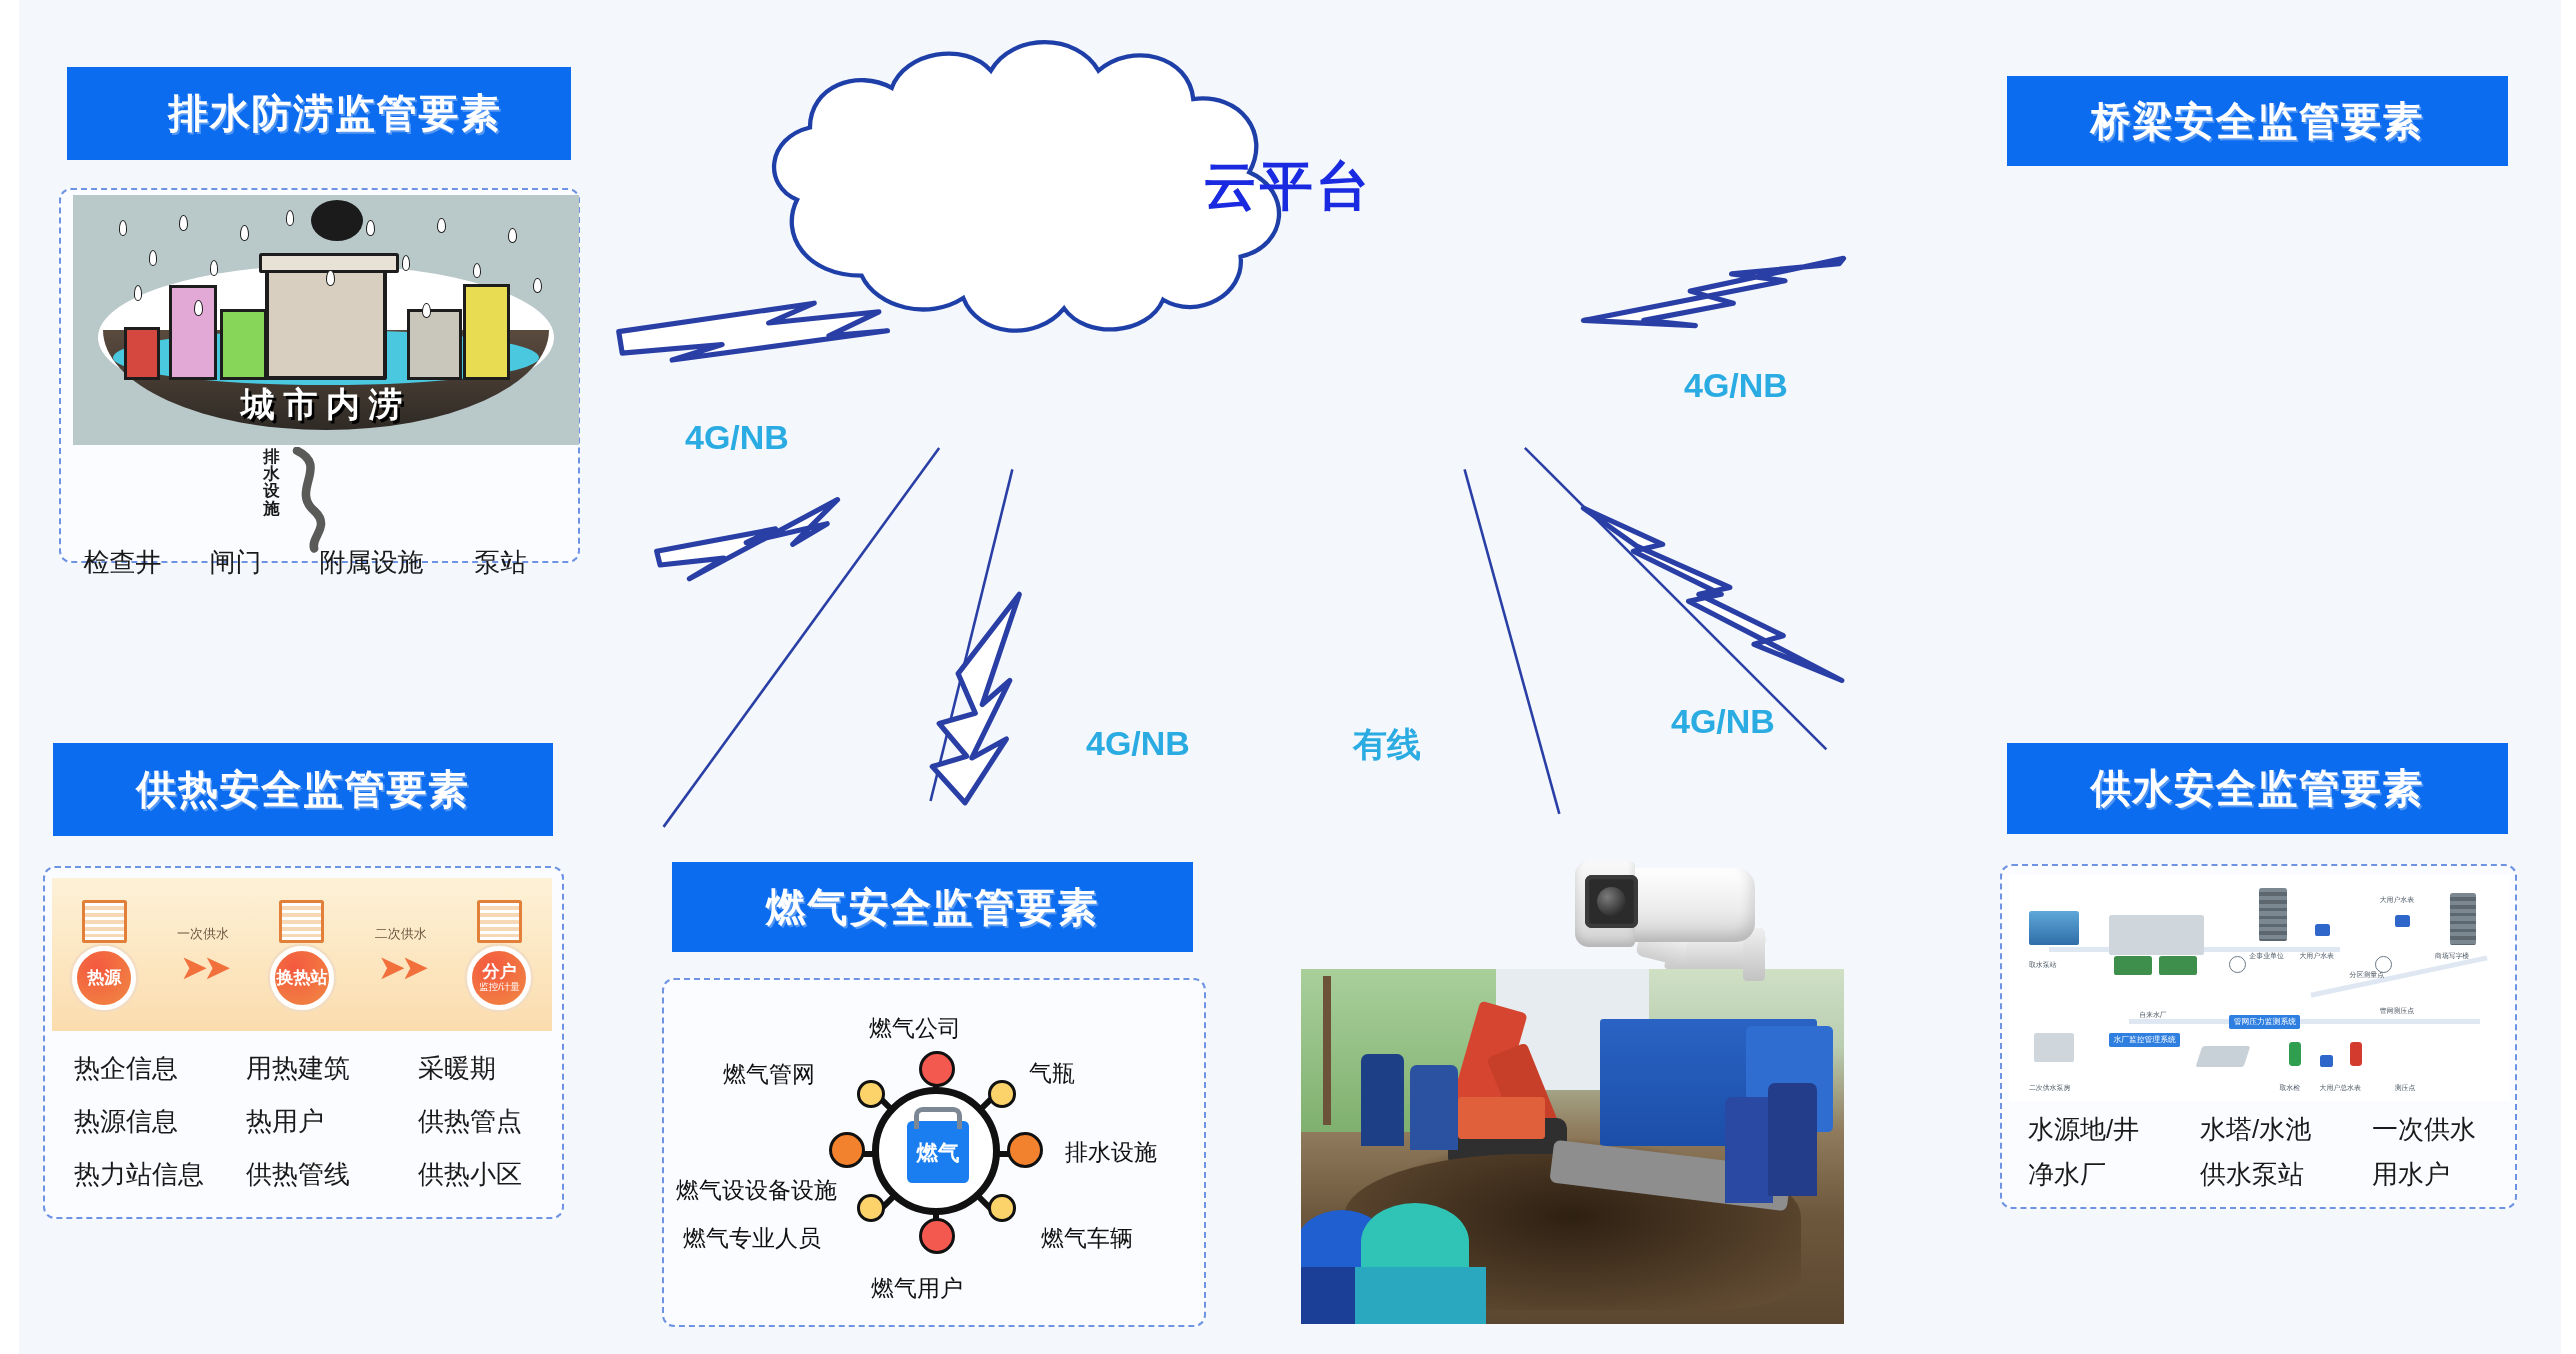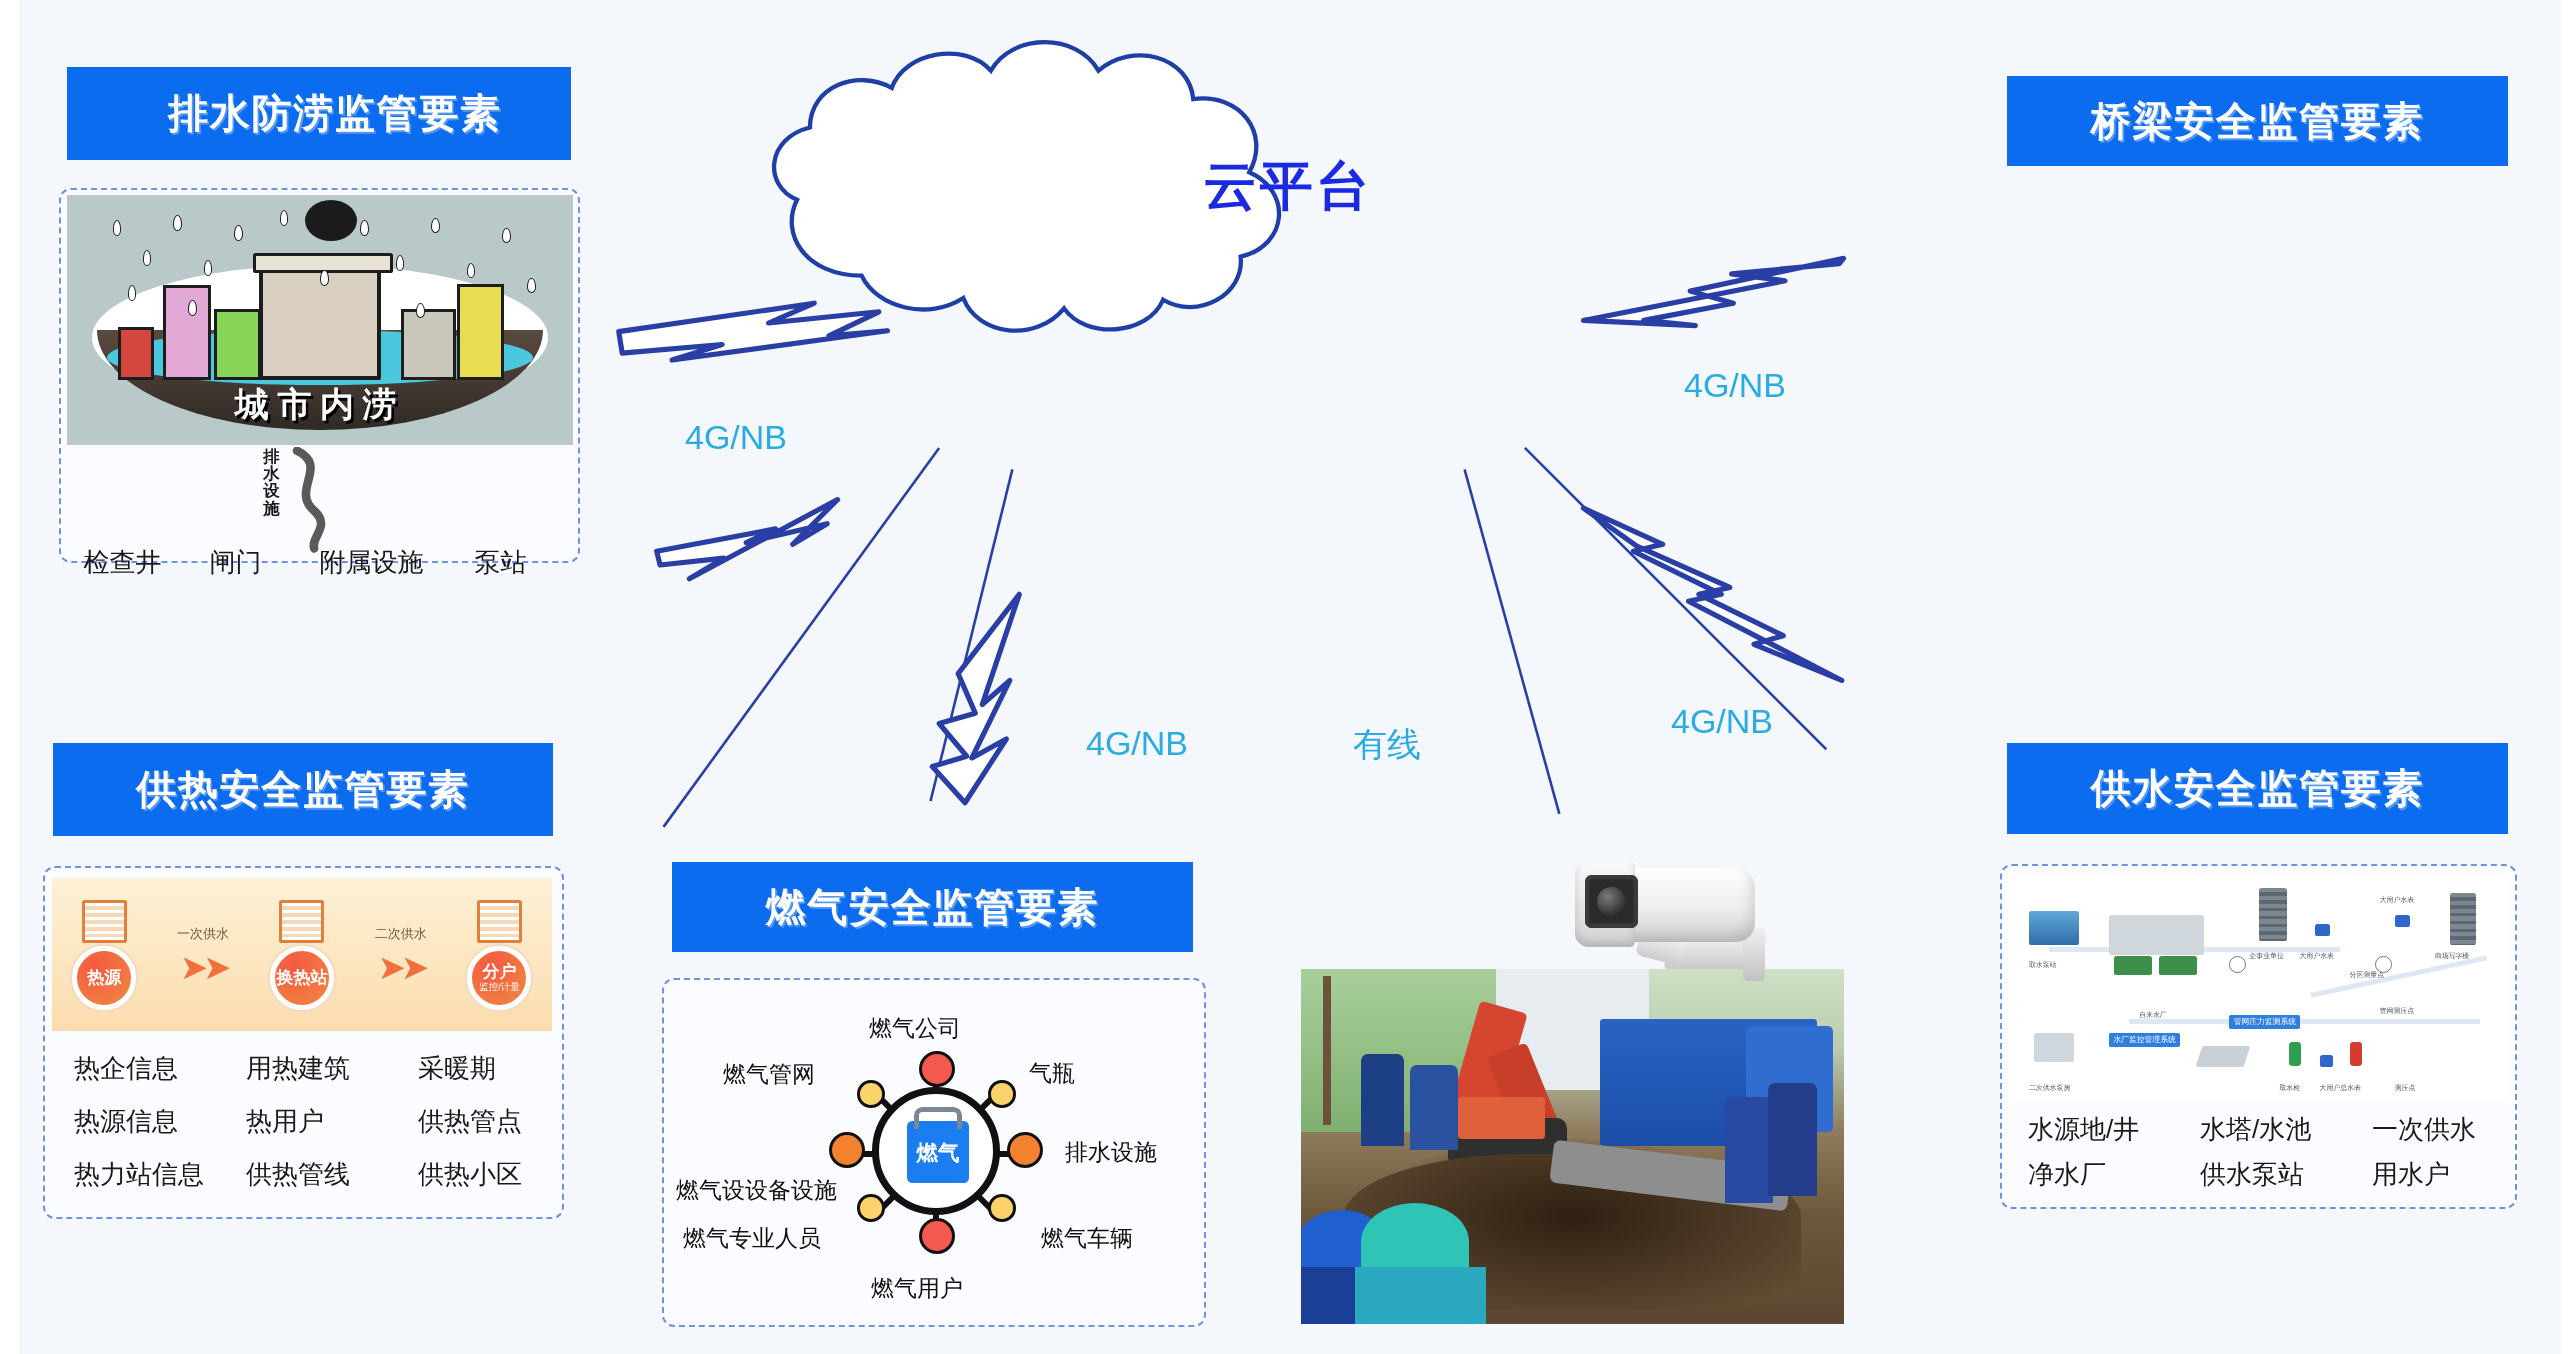--- a/index.html
+++ b/index.html
@@ -208,21 +208,21 @@
   }
   .gas-spoke{ position:absolute; background:#111; height:6px; transform-origin:left center; }
   .gas-label{ position:absolute; font-size:23px; color:#111; white-space:nowrap; }
   #cloud-text{
     position:absolute; width:100%; text-align:center;
     font-size:53px; font-weight:bold; color:#1a2ae0; letter-spacing:3.4px;
   }
 
   
   .conn-label{
-    position:absolute; color:#2aabe2; font-size:34px; font-weight:400;
+    position:absolute; color:#2aabe2; font-size:34px; font-weight:700;
     white-space:nowrap;
   }
   svg.links{ position:absolute; left:0; top:0; width:2576px; height:1354px;
              pointer-events:none; }
 </style>
 </head>
 <body>
 
 <div id="canvas">
 
@@ -277,21 +277,21 @@
   <div class="conn-label" style="left:1086px; top:724px;">4G/NB</div>
   <div class="conn-label" style="left:1353px; top:722px;">有线</div>
   <div class="conn-label" style="left:1671px; top:702px;">4G/NB</div>
 
   <div class="banner" style="left:67px; top:67px; width:504px; height:93px; font-size:40px;padding-left:32px;">
     <span>排水防涝监管要素</span>
   </div>
 
   <div class="panel" style="left:59px; top:188px; width:521px; height:375px;">
 
-    <div class="art art-drain" style="position:absolute;left:6px;top:5.2px;width:506px;height:250px;">
+    <div class="art art-drain" style="position:absolute;left:12px;top:5.2px;width:506px;height:250px;">
       <div class="drain-swirl"></div>
       <div class="drain-ell"></div>
       <div class="drain-bowl"></div>
       <div class="drain-water"></div>
 
       <div class="drain-bldg" style="left:10%;width:36px;height:53px;background:#d4483f;"></div>
       <div class="drain-bldg" style="left:19%;width:48px;height:95px;background:#e3a9d6;"></div>
       <div class="drain-bldg" style="left:29%;width:47px;height:71px;background:#87d65a;"></div>
       <div class="drain-bldg" style="left:66%;width:55px;height:71px;background:#c9c6bb;"></div>
       <div class="drain-bldg" style="left:77%;width:47px;height:96px;background:#e8dd52;"></div>

